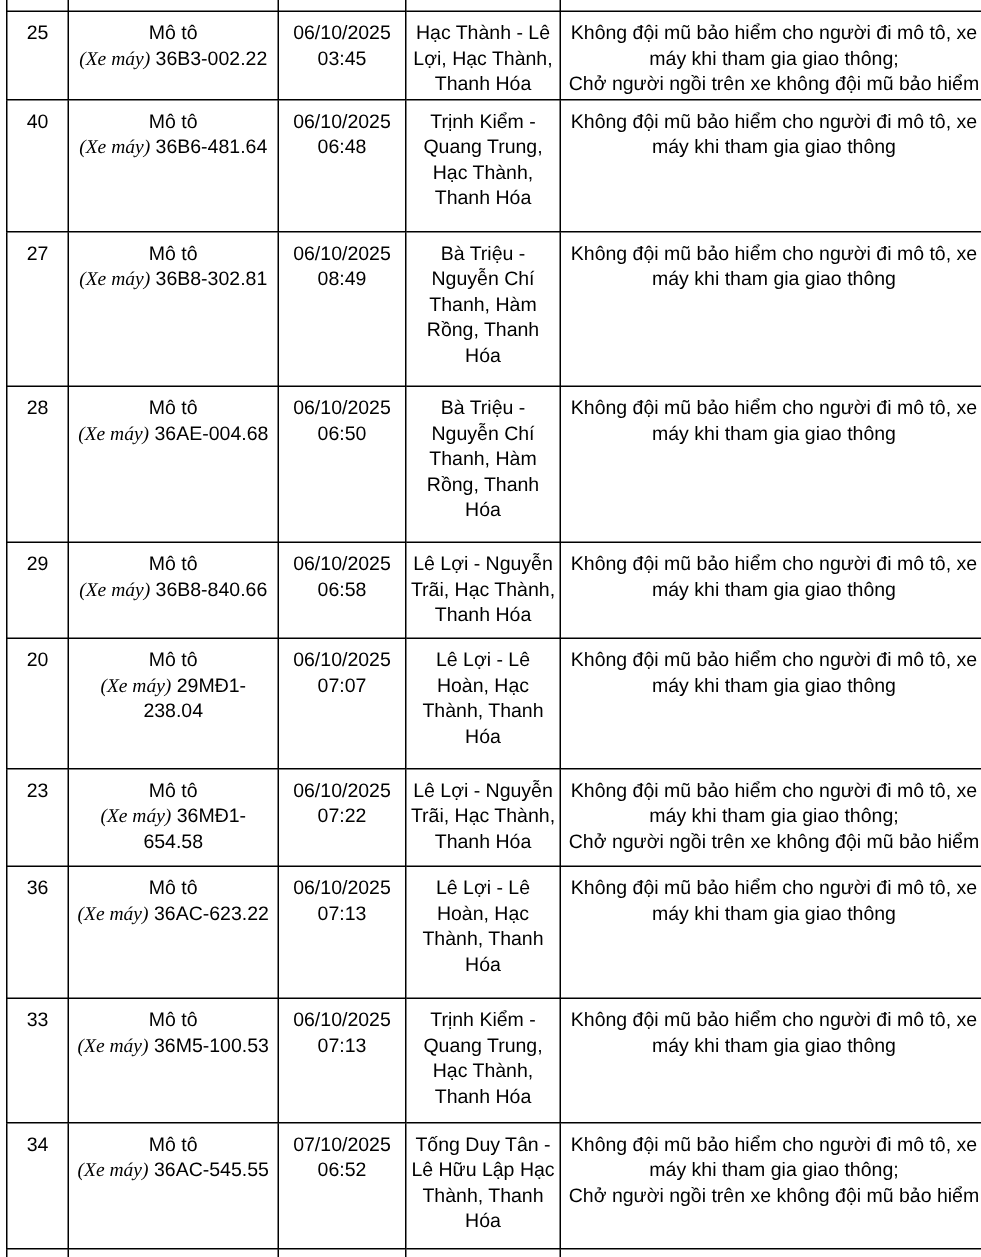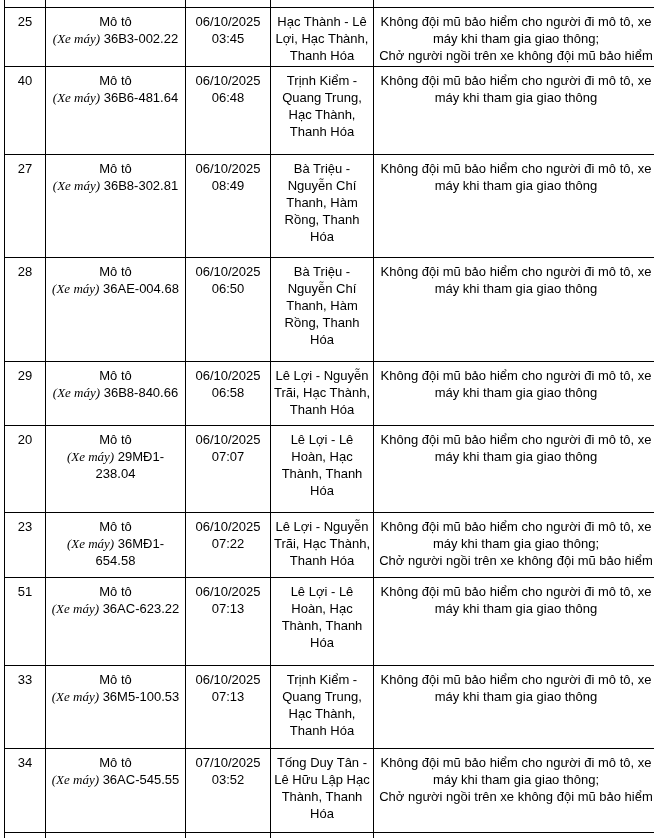--- a/index.html
+++ b/index.html
@@ -188,21 +188,21 @@
     <td>
       <span>Lê Lợi - Nguyễn Trãi, Hạc Thành, Thanh Hóa</span>
     </td>
     <td>
             <div class="violation-line">Không đội mũ bảo hiểm cho người đi mô tô, xe máy khi tham gia giao thông;</div>
             <div class="violation-line">Chở người ngồi trên xe không đội mũ bảo hiểm</div>
           </td>
   </tr>
         <tr style="height: 88px;">
     <td class="cell-no">
-      <span>51</span>
+      <span>36</span>
     </td>
     <td>
       <div>Mô tô</div>
       <div><span class="italic">(Xe máy)</span> <span>36AC-623.22</span></div>
     </td>
     <td>
       <div>06/10/2025</div>
       <div>07:13</div>
     </td>
     <td>
@@ -234,21 +234,21 @@
         <tr style="height: 84px;">
     <td class="cell-no">
       <span>34</span>
     </td>
     <td>
       <div>Mô tô</div>
       <div><span class="italic">(Xe máy)</span> <span>36AC-545.55</span></div>
     </td>
     <td>
       <div>07/10/2025</div>
-      <div>03:52</div>
+      <div>06:52</div>
     </td>
     <td>
       <span>Tống Duy Tân - Lê Hữu Lập Hạc Thành, Thanh Hóa</span>
     </td>
     <td>
             <div class="violation-line">Không đội mũ bảo hiểm cho người đi mô tô, xe máy khi tham gia giao thông;</div>
             <div class="violation-line">Chở người ngồi trên xe không đội mũ bảo hiểm</div>
           </td>
   </tr>
         <tr style="height: 30px;">

